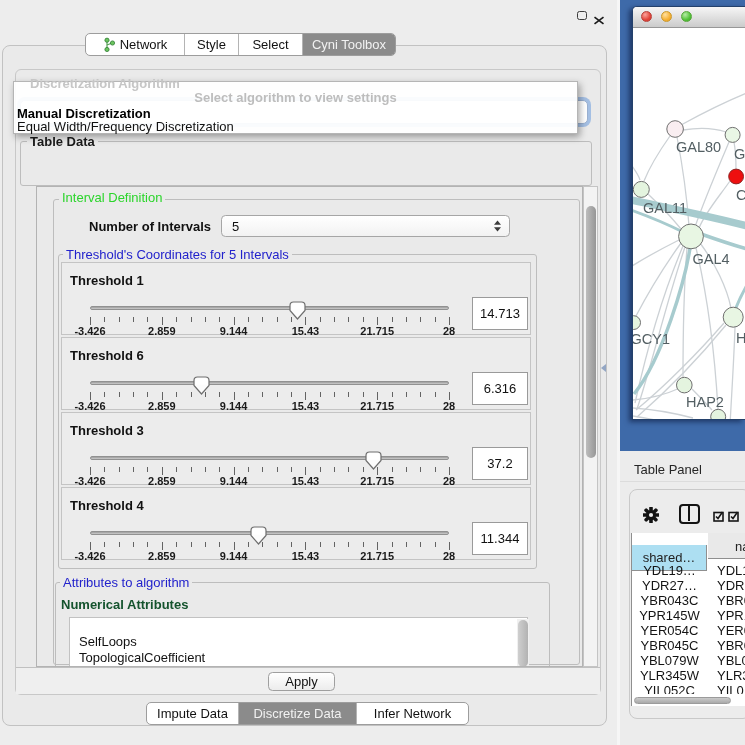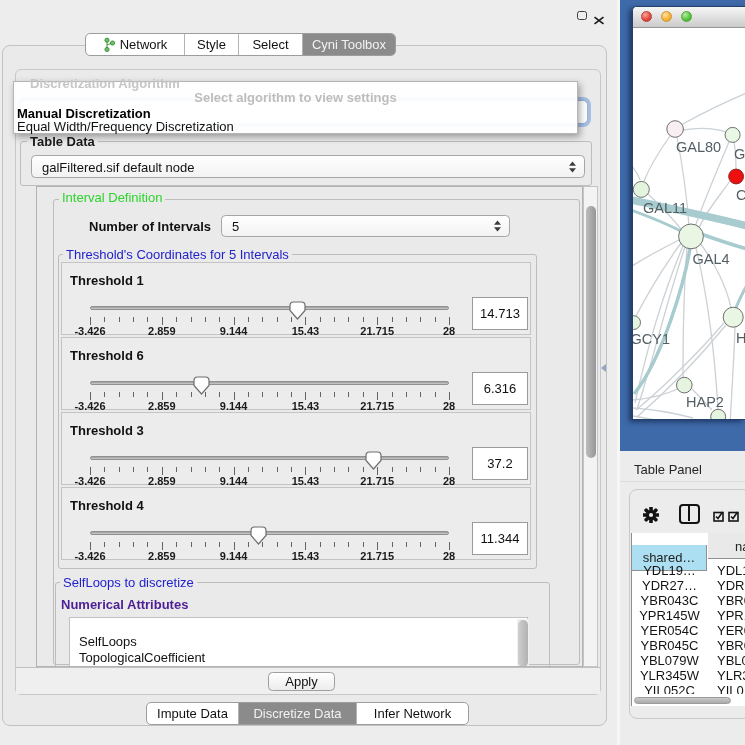--- a/index.html
+++ b/index.html
@@ -76,21 +76,21 @@
 .ticks-maj { position:absolute; left:28.0px; top:54px; width:360.0px; height:8px;
   background:repeating-linear-gradient(90deg,#636363 0 1px,transparent 1px 71.800px); }
 .labrow { position:absolute; left:0; top:62px; width:100%; height:12px; }
 .slab { position:absolute; width:60px; text-align:center; font-size:11px; font-weight:bold; color:#1a1a1a; }
 .sthumb { position:absolute; top:38px; width:17px; height:19px; }
 .vbox { position:absolute; left:410px; top:34px; width:56px; height:33px; background:#fff;
   border:1px solid #9a9a9a; font-size:13px; color:#111; text-align:center; line-height:31px; }
 
 #atgroup { left:18px; top:395px; width:495px; height:130px; }
 #attitle { left:23px; top:388.5px; color:#2222cc; }
-#numattr { position:absolute; left:24px; top:410px; font-size:13px; font-weight:bold; color:#4c1d95; }
+#numattr { position:absolute; left:24px; top:410px; font-size:13px; font-weight:bold; color:#14532d; }
 #attrlist { position:absolute; left:32px; top:430px; width:459px; height:60px; background:#fff;
   border:1px solid #c2c2c2; font-size:13px; color:#111; padding-top:16px; }
 #attrlist .it { padding-left:9px; height:15.7px; line-height:15.7px; }
 #alscroll { position:absolute; left:447px; top:1px; width:12px; height:58px; background:#f0f0f0; }
 #alscroll .th { position:absolute; left:1px; top:1px; width:10px; height:47px;
   background:linear-gradient(90deg,#cfcfcf,#b2b2b2); border-radius:5px; }
 
 #applybar { position:absolute; left:0px; top:597px; width:584px; height:27px;
   border-top:1px solid #c0c0c0; background:#efefef; }
 #applybtn { position:absolute; left:252px; top:602px; width:67px; height:19px;
@@ -169,29 +169,20 @@
     <div id="algocombo"></div>
     <div id="popup">
       <div class="i0">Select algorithm to view settings</div>
       <div class="i1">Manual Discretization</div>
       <div class="i2">Equal Width/Frequency Discretization</div>
     </div>
     <div id="algolabel">Discretization Algorithm</div>
 
     <div class="group" id="tdgroup"></div>
     <div class="gtitle" id="tdlabel">Table Data</div>
-    <div class="combo" id="tdcombo">
-        <span class="txt">galFiltered.sif default node</span>
-        <span class="arr">
-          <svg width="9" height="13" viewBox="0 0 9 13" style="display:block">
-            <path d="M4.5 1 L8 5.2 H1 Z" fill="#3c3c3c"></path>
-            <path d="M4.5 12 L1 7.8 H8 Z" fill="#3c3c3c"></path>
-          </svg>
-        </span>
-      </div>
 
     <div id="viewport">
       <div class="group" id="idgroup"></div>
       <div class="gtitle" id="idtitle">Interval Definition</div>
       <div id="noilabel">Number of Intervals</div>
       <div class="combo" id="noicombo">
           <span class="txt">5</span>
           <span class="arr">
             <svg width="9" height="13" viewBox="0 0 9 13" style="display:block">
               <path d="M4.5 1 L8 5.2 H1 Z" fill="#3c3c3c"></path>
@@ -272,21 +263,21 @@
             <span class="slab" style="left:285.2px">21.715</span>
             <span class="slab" style="left:357.0px">28</span>
           </div>
   <div class="sthumb" style="left:188.2px"><svg width="17" height="19" viewBox="0 0 17 19">
               <path d="M1 4.5 Q1 1 4.5 1 L12.5 1 Q16 1 16 4.5 L16 9.5 L8.5 18 L1 9.5 Z" fill="#fcfcfc" stroke="#6e6e6e" stroke-width="1.2"></path>
               <path d="M2.5 5 Q2.5 2.5 5 2.5 L12 2.5 Q14.5 2.5 14.5 5 L14.5 8.5 L2.5 8.5 Z" fill="#ffffff"></path>
             </svg></div>
   <div class="vbox">11.344</div>
 </div>
       <div class="group" id="atgroup"></div>
-      <div class="gtitle" id="attitle">SelfLoops to discretize</div>
+      <div class="gtitle" id="attitle">Attributes to algorithm</div>
       <div id="numattr">Numerical Attributes</div>
       <div id="attrlist">
         <div class="it">SelfLoops</div>
           <div class="it">TopologicalCoefficient</div>
           <div class="it">BetweennessCentrality</div>
         <div id="alscroll">
             <div class="th"></div>
           </div>
       </div>
     </div>

